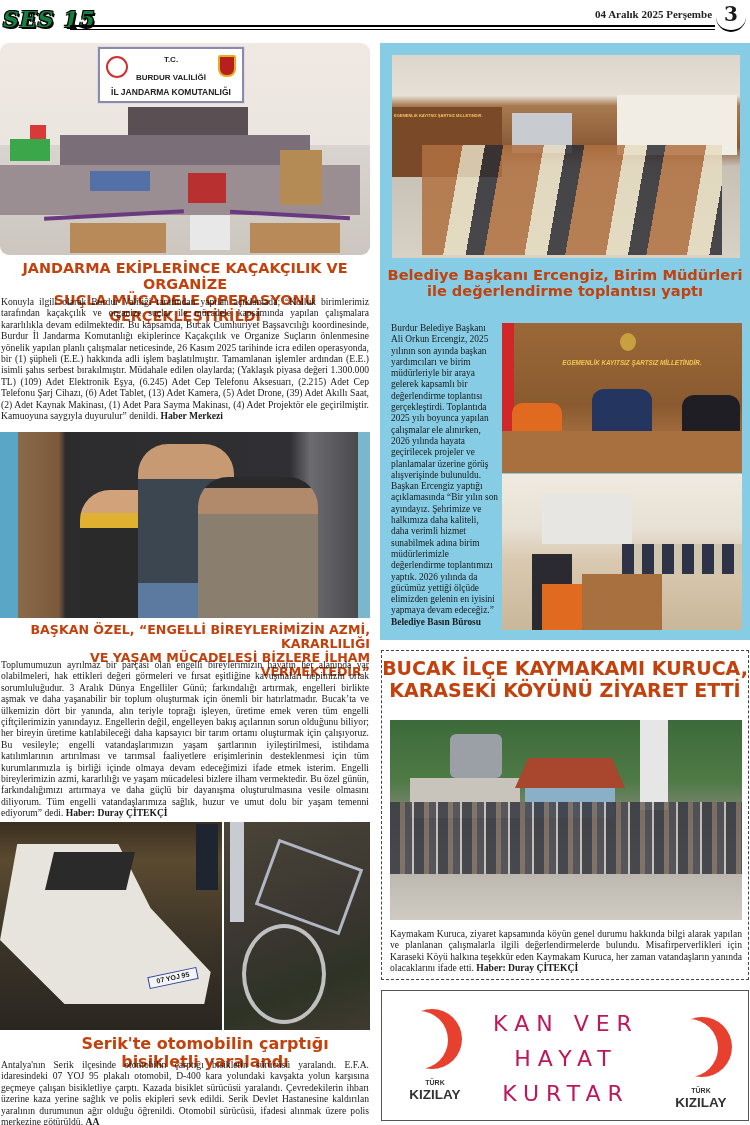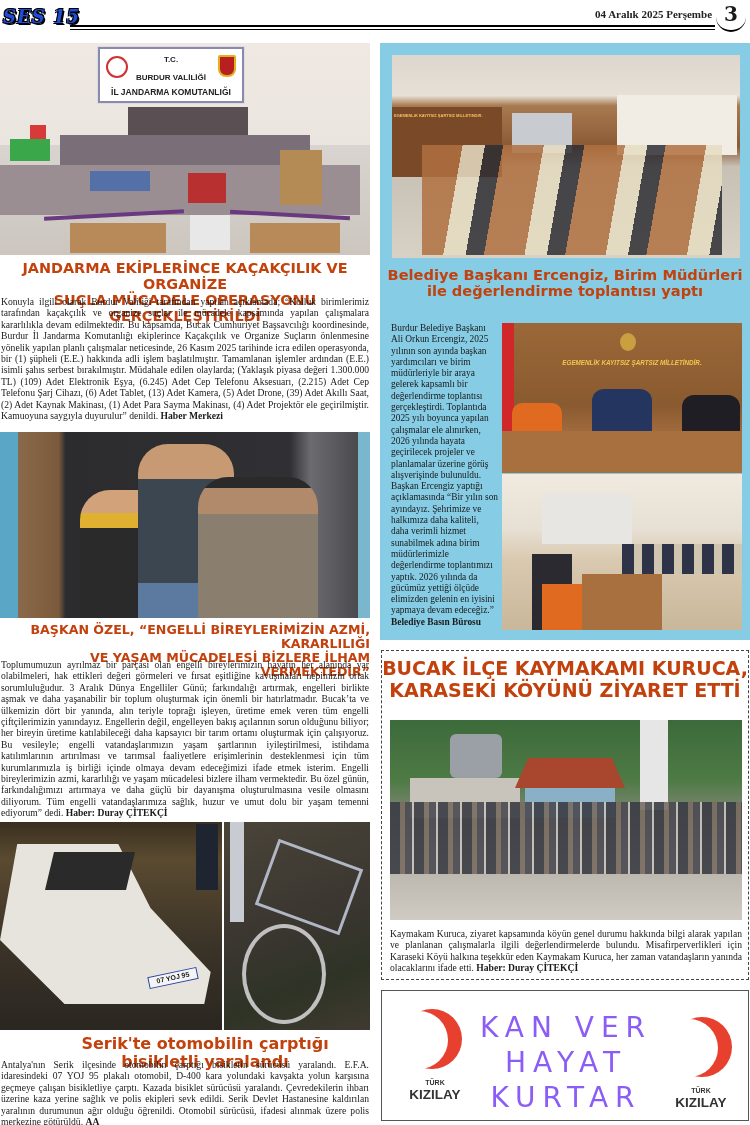--- a/index.html
+++ b/index.html
@@ -1,32 +1,32 @@
 <!DOCTYPE html>
 <html><head>
 <meta charset="utf-8">
 <style>
   * { box-sizing: border-box; margin: 0; padding: 0; }
   html, body { width: 750px; height: 1125px; background: #fff; overflow: hidden; }
   body { position: relative; font-family: "DejaVu Serif", serif; color: #1a1a1a; }
 
   
   .masthead { position: absolute; left: 0; top: 0; width: 750px; height: 38px; }
-  .mast-logo { position: absolute; left: 3px; top: 6px; font-family: "DejaVu Serif", serif; font-weight: bold; font-size: 18px; letter-spacing: 1px; color: #1d4ed8; text-shadow: 1px 1px 0 #000, -1px -1px 0 #000, 1px -1px 0 #000, -1px 1px 0 #000, 2px 2px 0 #000; font-style: italic; }
+  .mast-logo { position: absolute; left: 3px; top: 6px; font-family: "DejaVu Serif", serif; font-weight: bold; font-size: 22px; letter-spacing: 1px; color: #15803d; text-shadow: 1px 1px 0 #000, -1px -1px 0 #000, 1px -1px 0 #000, -1px 1px 0 #000, 2px 2px 0 #000; font-style: italic; }
   .mast-rule { position: absolute; left: 70px; top: 25px; width: 645px; height: 5px; border-top: 2px solid #000; border-bottom: 1px solid #000; }
   .mast-date { position: absolute; left: 595px; top: 8px; font-family: "Liberation Serif", serif; font-size: 11px; font-weight: bold; color: #222; }
   .mast-page { position: absolute; left: 716px; top: 2px; width: 30px; height: 30px; border-bottom: 2px solid #000; border-radius: 0 0 15px 15px; text-align: center; font-family: "DejaVu Serif", serif; font-weight: bold; font-size: 20px; }
 
   .photo { position: absolute; overflow: hidden; }
   .headline { position: absolute; font-family: "DejaVu Sans", sans-serif; font-weight: bold; text-align: center; color: #c2410c; transform-origin: center top; line-height: 1.12; }
   .body-text { position: absolute; font-family: "Liberation Serif", serif; font-size: 9.6px; line-height: 11.4px; text-align: justify; color: #1a1a1a; }
   .body-text b { font-weight: bold; }
 
   
-  .p1 { left: 0; top: 43px; width: 370px; height: 212px; background: linear-gradient(180deg, #efe8e3 0%, #ebe5e0 48%, #d9d4cf 48%, #ccc6bf 100%); }
+  .p1 { left: 0; top: 43px; width: 370px; height: 212px; background: linear-gradient(180deg, #efe8e3 0%, #ebe5e0 48%, #d9d4cf 48%, #ccc6bf 100%); border-radius: 9px; }
   .p1 .sign { position: absolute; left: 98px; top: 4px; width: 146px; height: 56px; background: #fff; border: 2px solid #8a8ab0; box-shadow: 0 0 0 1px #ddd; }
   .p1 .sign .emb1 { position: absolute; left: 6px; top: 7px; width: 22px; height: 22px; border-radius: 50%; border: 2px solid #d03030; }
   .p1 .sign .emb2 { position: absolute; right: 6px; top: 6px; width: 18px; height: 22px; background: #b82020; border: 2px solid #e0b020; border-radius: 2px 2px 8px 8px; }
   .p1 .sign .t1 { position: absolute; left: 0; width: 100%; top: 6px; text-align: center; font-family: "Liberation Sans", sans-serif; font-size: 8px; font-weight: bold; color: #222; }
   .p1 .sign .t2 { position: absolute; left: 0; width: 100%; top: 16px; text-align: center; font-family: "Liberation Sans", sans-serif; font-size: 8px; font-weight: bold; color: #222; margin-top: 8px; }
   .p1 .sign .t3 { position: absolute; left: 0; width: 100%; top: 38px; text-align: center; font-family: "Liberation Sans", sans-serif; font-size: 8.5px; font-weight: bold; color: #222; }
   .p1 .pile { position: absolute; left: 0; top: 62px; width: 370px; height: 150px; }
   .p1 .pile div { position: absolute; }
 
   
@@ -47,21 +47,21 @@
   
   .dashbox { position: absolute; left: 381px; top: 650px; width: 368px; height: 330px; border: 1px dashed #444; }
   .p8 { left: 390px; top: 720px; width: 352px; height: 200px; background: linear-gradient(180deg, #3c6a3a 0%, #4e7a45 30%, #8d8a82 52%, #b8b3aa 70%, #cfcac2 100%); }
 
   
   .adbox { position: absolute; left: 381px; top: 990px; width: 368px; height: 131px; border: 1px solid #555; background: #fff; }
   .crescent { position: absolute; width: 60px; height: 60px; border-radius: 50%; background: #e8402e; }
   .crescent::after { content: ""; position: absolute; left: -12px; top: 2px; width: 58px; height: 58px; border-radius: 50%; background: #fff; }
   .kz-small { position: absolute; font-family: "Liberation Sans", sans-serif; font-weight: bold; font-size: 7px; color: #333; text-align: center; }
   .kz-big { position: absolute; font-family: "Liberation Sans", sans-serif; font-weight: bold; font-size: 13.5px; color: #333; text-align: center; }
-  .ad-line { position: absolute; font-family: "DejaVu Sans", sans-serif; font-size: 28px; letter-spacing: 7px; text-align: center; color: #8b5cf6; width: 200px; left: 84px; }
+  .ad-line { position: absolute; font-family: "DejaVu Sans", sans-serif; font-size: 22px; letter-spacing: 7px; text-align: center; color: #be185d; width: 200px; left: 84px; }
 </style>
 </head>
 <body>
 
 <header class="masthead">
   <div class="mast-logo">SES 15</div>
   <div class="mast-rule"></div>
   <div class="mast-date">04 Aralık 2025 Perşembe</div>
   <div class="mast-page">3</div>
 </header>

